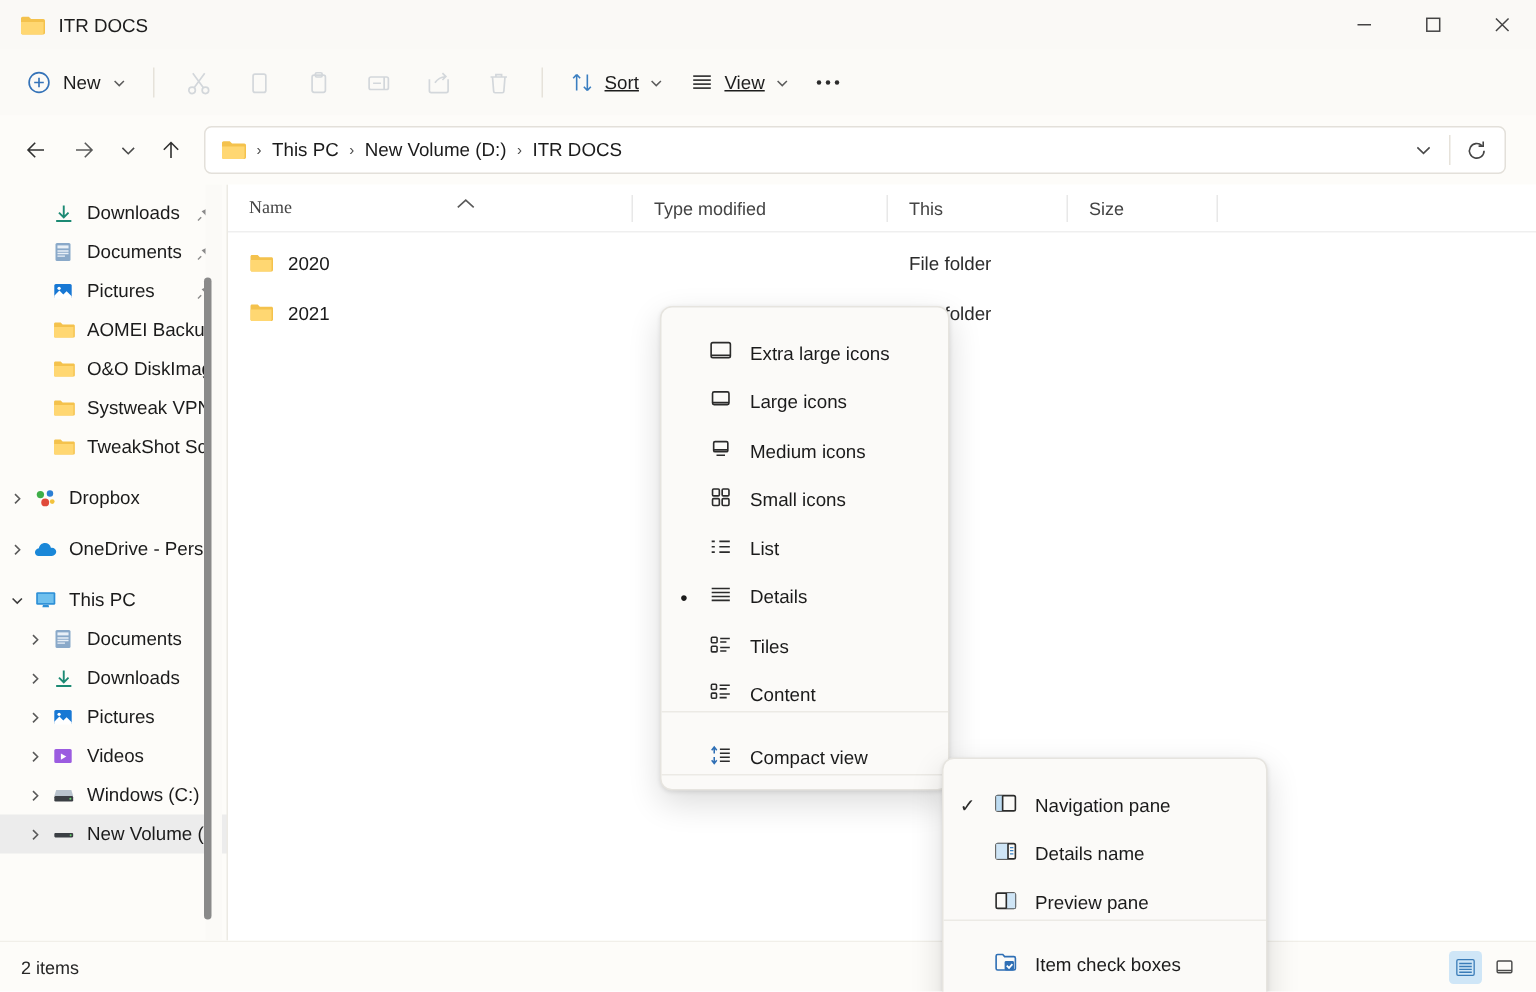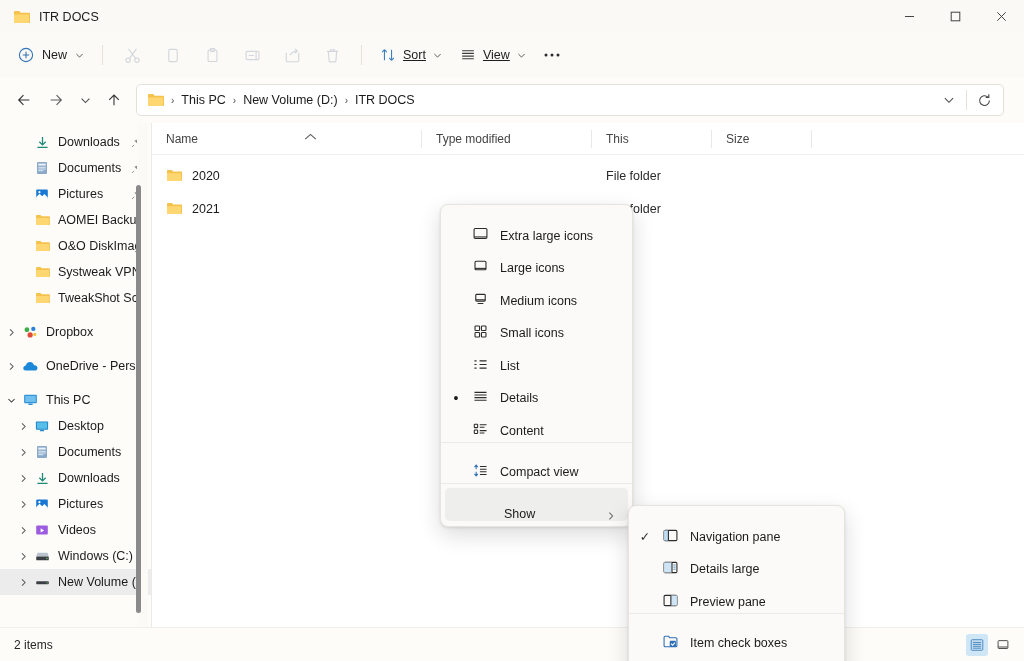--- a/index.html
+++ b/index.html
@@ -174,21 +174,21 @@
     height: 32px; display:flex; align-items:center;
     border-bottom:1px solid #efefef;
     position:relative;
   }
   .col {
     font-size:12px; color:#444;
     height:32px; display:flex; align-items:center;
     padding-left:14px; position:relative;
   }
   .col .divider { position:absolute; right:0; top:7px; bottom:7px; width:1px; background:#e8e8e8; }
-  .col-name { width: 270px; }
+  .col-name { width: 270px; font-family: Liberation Serif, serif; }
   .col-date { width: 170px; }
   .col-type { width: 120px; }
   .col-size { width: 100px; }
   .sort-caret {
     position:absolute; left:152px; top:9px;
     color:#555; font-size:10px;
   }
   .rows { padding-top: 4px; }
   .frow {
     height: 33px; display:flex; align-items:center;
@@ -581,35 +581,20 @@
         <span class="ico">
           <svg width="15" height="14" viewBox="0 0 16 14">
               <rect x="1.2" y="1.4" width="13.6" height="9" rx="1" fill="#2d8fd6"></rect>
               <rect x="2.4" y="2.6" width="11.2" height="6.6" fill="#6fc0ee"></rect>
               <path d="M5.6 12.2h4.8l-.4-1.6H6z" fill="#2d8fd6"></path>
             </svg>
         </span>
         <span class="lbl">This PC</span>
       </div>
 
-      <div class="snode indent-2">
-        <span class="twisty">
-          <svg width="9" height="9" viewBox="0 0 9 9">
-              <path d="M3 1.4l3.1 3.1L3 7.6" fill="none" stroke="#5a5a5a" stroke-width="1.05"></path>
-            </svg>
-        </span>
-        <span class="ico">
-          <svg width="14" height="13" viewBox="0 0 14 13">
-              <rect x="0.9" y="1.4" width="12.2" height="8.3" rx="0.9" fill="#1e84c9"></rect>
-              <rect x="1.9" y="2.4" width="10.2" height="6.3" fill="#58bfe8"></rect>
-              <path d="M4.9 11.3h4.2l-.3-1.3H5.2z" fill="#1e84c9"></path>
-            </svg>
-        </span>
-        <span class="lbl">Desktop</span>
-      </div>
 
       <div class="snode indent-2">
         <span class="twisty">
           <svg width="9" height="9" viewBox="0 0 9 9">
               <path d="M3 1.4l3.1 3.1L3 7.6" fill="none" stroke="#5a5a5a" stroke-width="1.05"></path>
             </svg>
         </span>
         <span class="ico">
           <svg width="14" height="14" viewBox="0 0 14 14">
               <rect x="2" y="1" width="10" height="12" rx="1" fill="#8aa9c9"></rect>
@@ -820,20 +805,31 @@
           <svg width="17" height="17" viewBox="0 0 18 18">
               <path d="M2.6 4.6h12.8M2.6 7.4h12.8M2.6 10.2h12.8M2.6 13h12.8" stroke="#2b2b2b" stroke-width="1.15"></path>
             </svg>
         </span>
         <span class="mlbl">Details</span>
       </div>
       <div class="mi">
         <span class="bullet"></span>
         <span class="mico">
           <svg width="17" height="17" viewBox="0 0 18 18">
+              <rect x="2.4" y="4" width="4" height="4" rx="0.7" fill="none" stroke="#2b2b2b" stroke-width="1.1"></rect>
+              <rect x="2.4" y="10.4" width="4" height="4" rx="0.7" fill="none" stroke="#2b2b2b" stroke-width="1.1"></rect>
+              <path d="M8.6 4.9h6.8M8.6 7.4h4.4M8.6 11.3h6.8M8.6 13.8h4.4" stroke="#2b2b2b" stroke-width="1.1"></path>
+            </svg>
+        </span>
+        <span class="mlbl">Tiles</span>
+      </div>
+      <div class="mi">
+        <span class="bullet"></span>
+        <span class="mico">
+          <svg width="17" height="17" viewBox="0 0 18 18">
               <rect x="2.4" y="3.4" width="3.6" height="3.6" rx="0.7" fill="none" stroke="#2b2b2b" stroke-width="1.1"></rect>
               <rect x="2.4" y="9.6" width="3.6" height="3.6" rx="0.7" fill="none" stroke="#2b2b2b" stroke-width="1.1"></rect>
               <path d="M8.2 4h7.2M8.2 6.6h5M8.2 10.2h7.2M8.2 12.8h5" stroke="#2b2b2b" stroke-width="1.1"></path>
             </svg>
         </span>
         <span class="mlbl">Content</span>
       </div>
 
       <div class="msep"></div>
 
@@ -844,30 +840,20 @@
               <path d="M4.4 3.2v4.6M2.6 5.4l1.8-2.2 1.8 2.2" fill="none" stroke="#2f6fb5" stroke-width="1.1"></path>
               <path d="M4.4 14.8v-4.6M2.6 12.6l1.8 2.2 1.8-2.2" fill="none" stroke="#2f6fb5" stroke-width="1.1"></path>
               <path d="M8.4 4.8h7M8.4 7.6h7M8.4 10.4h7M8.4 13.2h7" stroke="#2b2b2b" stroke-width="1.1"></path>
             </svg>
         </span>
         <span class="mlbl">Compact view</span>
       </div>
 
       <div class="msep"></div>
 
-      <div class="mi hl noicon">
-        <span class="bullet"></span>
-        <span class="mico"></span>
-        <span class="mlbl">Show</span>
-        <span class="submark">
-          <svg width="10" height="10" viewBox="0 0 10 10">
-              <path d="M3.4 1.6L6.6 5 3.4 8.4" fill="none" stroke="#6a6a6a" stroke-width="1.05"></path>
-            </svg>
-        </span>
-      </div>
     </div>
 
     <div class="menu" id="show-menu">
       <div class="mi">
         <span class="check">✓</span>
         <span class="mico">
           <svg width="17" height="17" viewBox="0 0 18 18">
               <rect x="2.2" y="3.6" width="13.6" height="10.8" rx="1.2" fill="none" stroke="#2b2b2b" stroke-width="1.15"></rect>
               <rect x="2.2" y="3.6" width="4.6" height="10.8" fill="#bedcf2"></rect>
               <path d="M6.8 3.6v10.8" stroke="#2b2b2b" stroke-width="1.15"></path>
@@ -878,21 +864,21 @@
       <div class="mi">
         <span class="check"></span>
         <span class="mico">
           <svg width="17" height="17" viewBox="0 0 18 18">
               <rect x="2.2" y="3.6" width="13.6" height="10.8" rx="1.2" fill="none" stroke="#2b2b2b" stroke-width="1.15"></rect>
               <rect x="2.2" y="3.6" width="8.4" height="10.8" fill="#cfe5f6"></rect>
               <path d="M10.6 3.6v10.8" stroke="#2b2b2b" stroke-width="1.15"></path>
               <path d="M12 6.4h2.4M12 8.6h2.4M12 10.8h2.4" stroke="#3b82c4" stroke-width="0.9"></path>
             </svg>
         </span>
-        <span class="mlbl">Details large</span>
+        <span class="mlbl">Details name</span>
       </div>
       <div class="mi">
         <span class="check"></span>
         <span class="mico">
           <svg width="17" height="17" viewBox="0 0 18 18">
               <rect x="2.2" y="3.6" width="13.6" height="10.8" rx="1.2" fill="none" stroke="#2b2b2b" stroke-width="1.15"></rect>
               <rect x="9.4" y="3.6" width="6.4" height="10.8" fill="#cfe5f6"></rect>
               <path d="M9.4 3.6v10.8" stroke="#2b2b2b" stroke-width="1.15"></path>
             </svg>
         </span>

